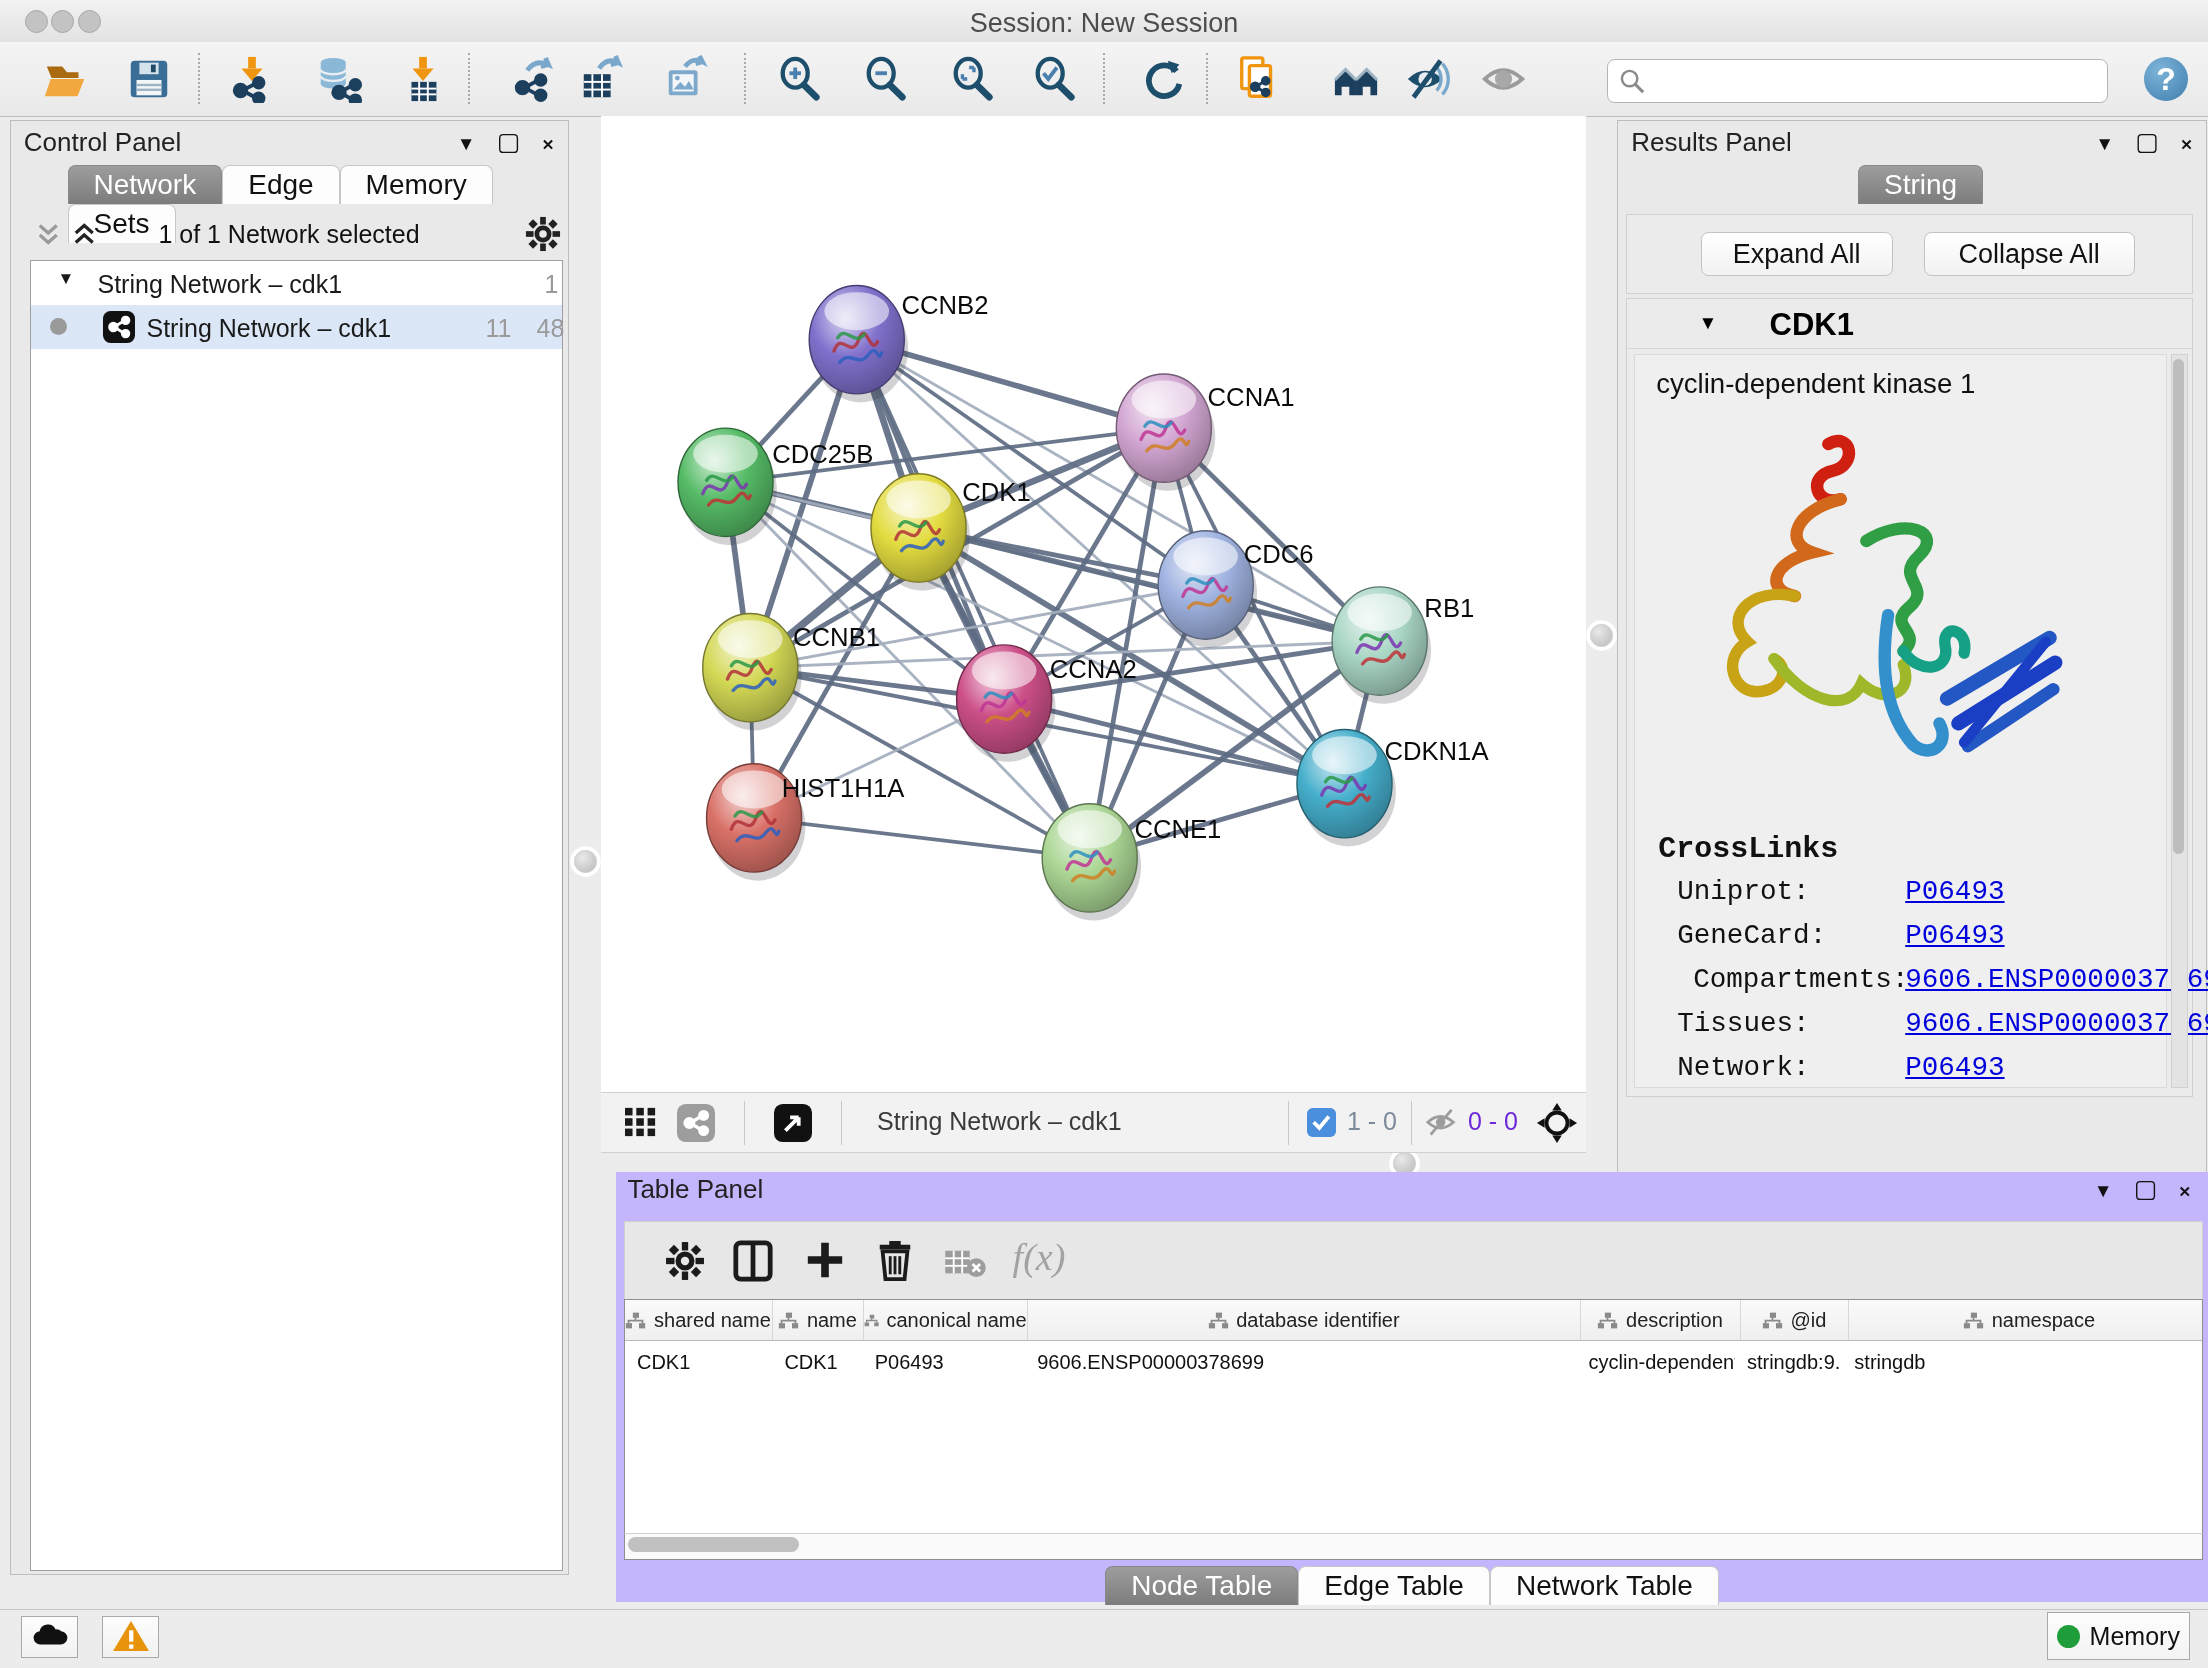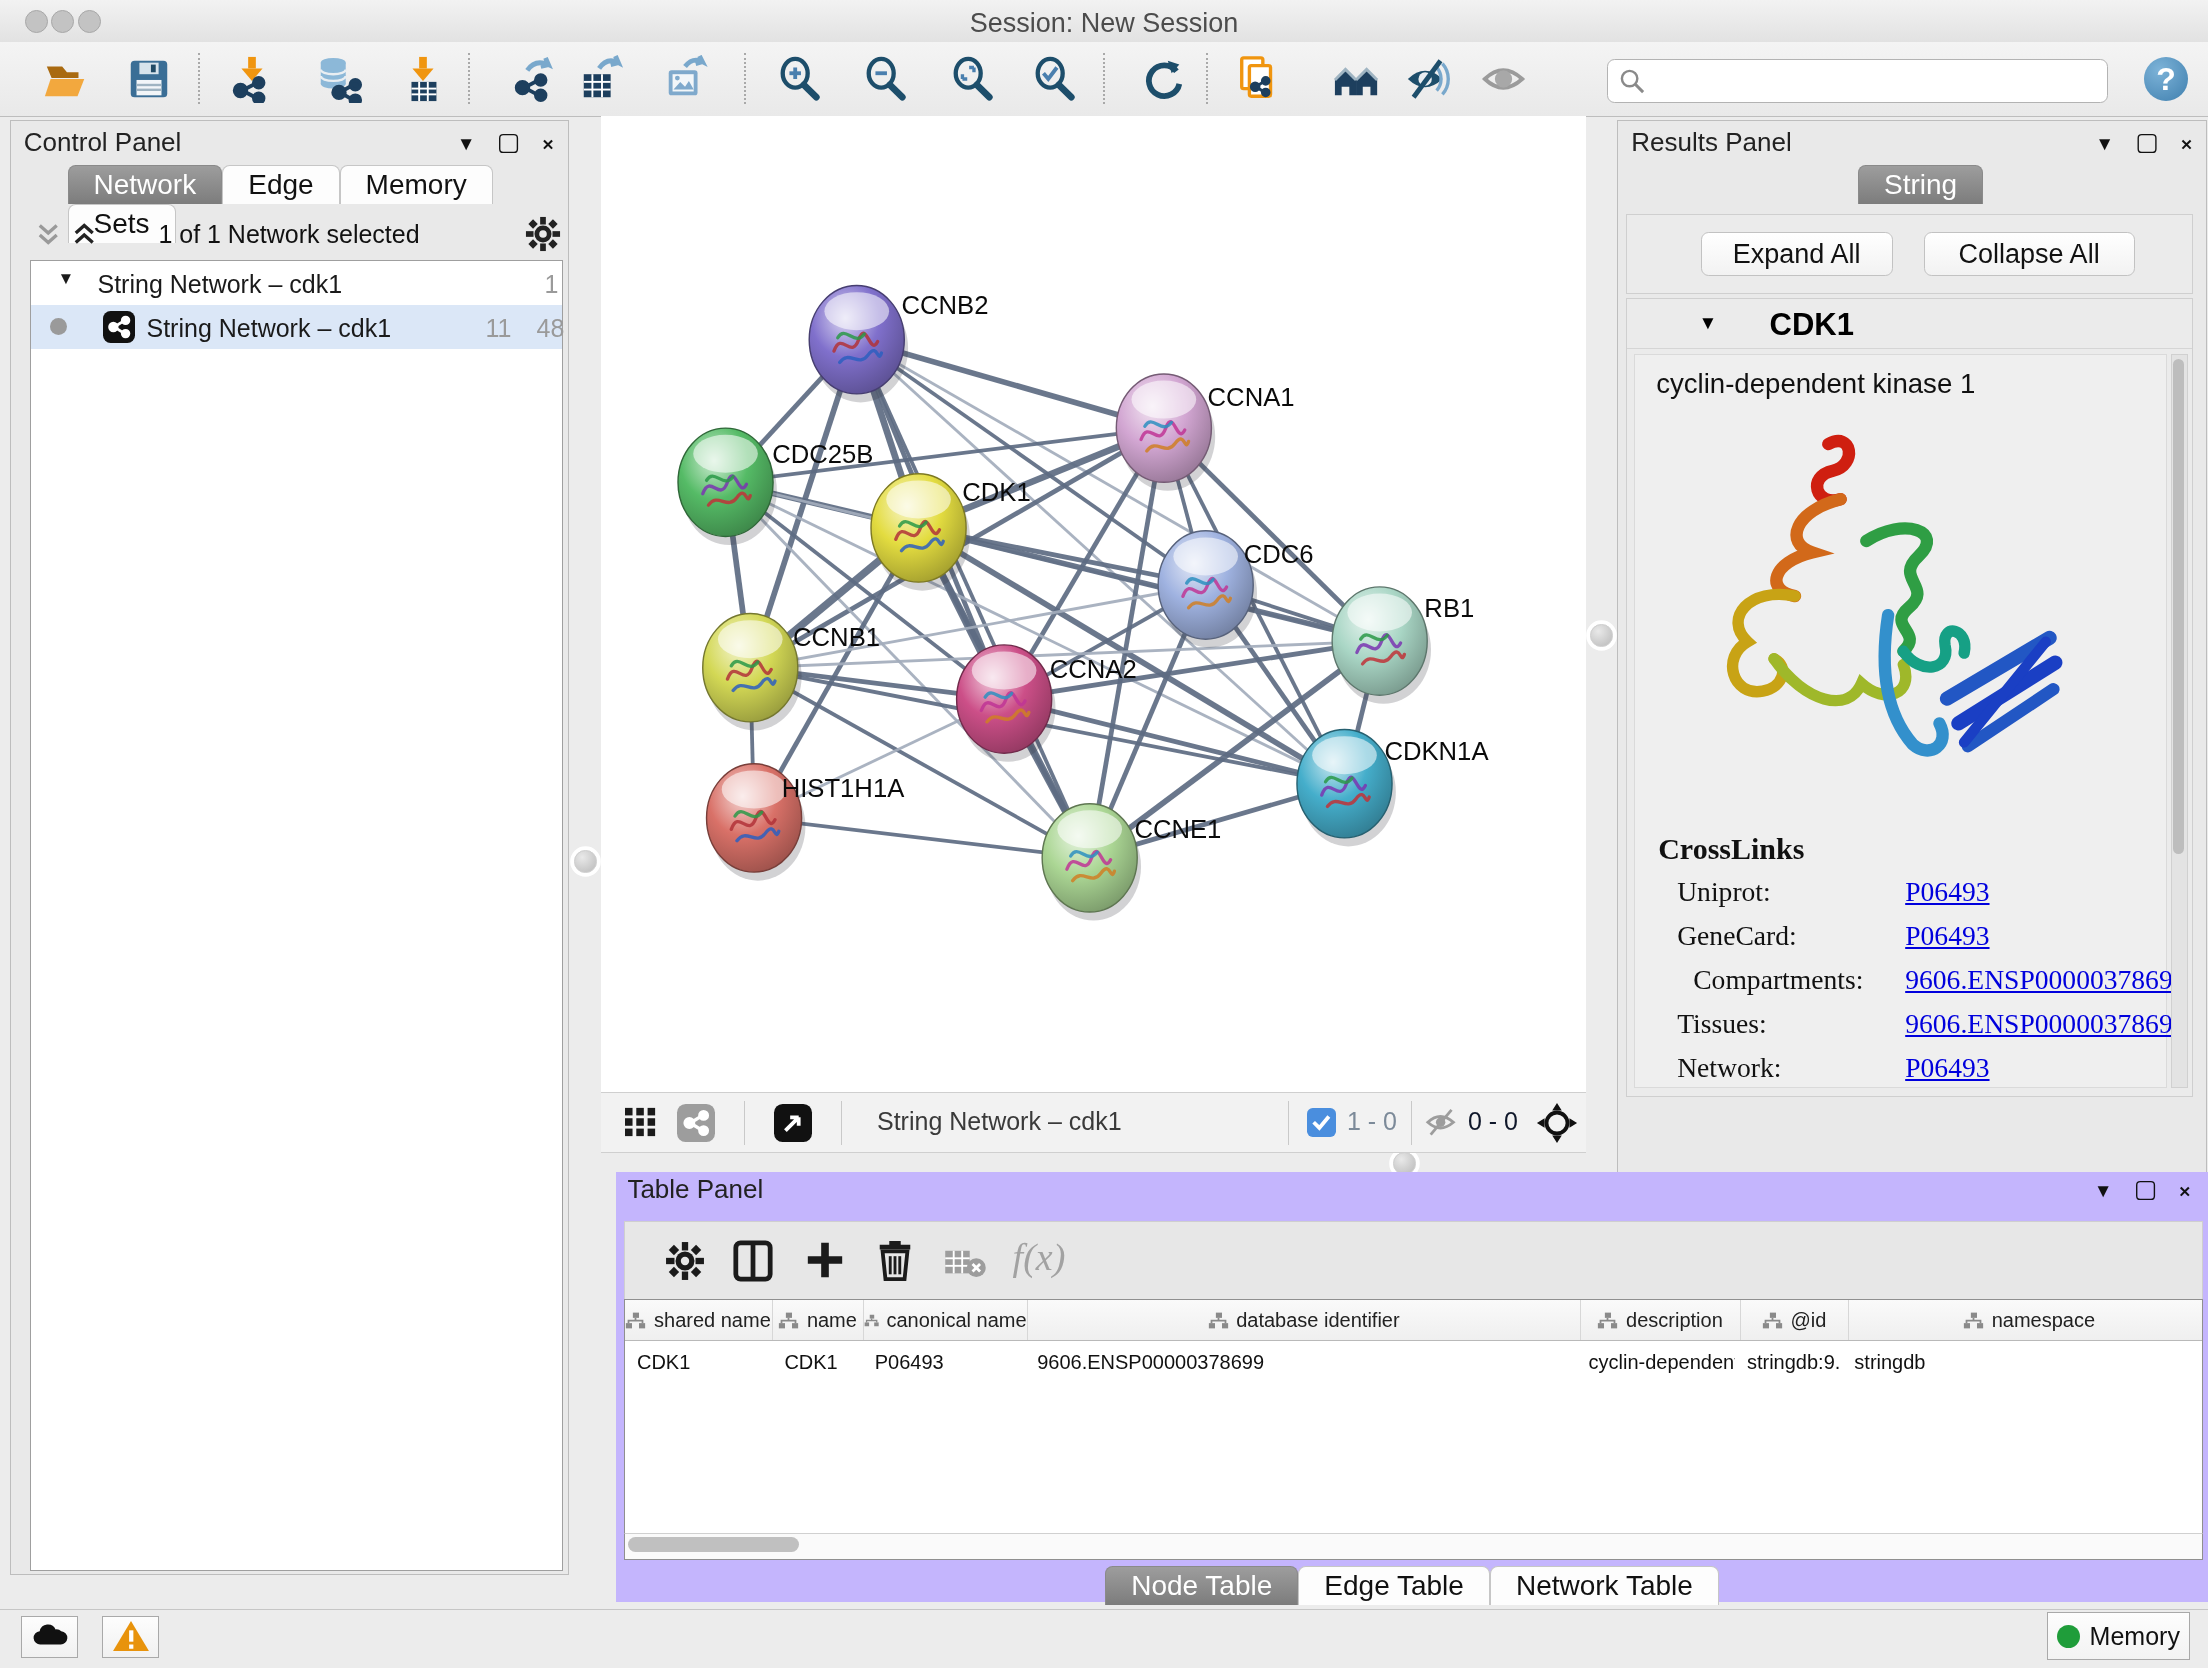--- a/index.html
+++ b/index.html
@@ -28,30 +28,30 @@
   .treerow{position:relative;width:100%;height:44px;font-size:25px;color:#1a1a1a;}
   .treerow .cnt{position:absolute;color:#9a9a9a;}
   .sel{background:#dbe7f7;}
   .sharebadge{width:32px;height:32px;border-radius:7.6px;background:#111;display:inline-block;}
   
   .canvas{left:601px;top:116px;width:985px;height:976px;background:#ffffff;}
   .netfooter{left:601px;top:1092px;width:985px;height:59px;background:#f2f2f2;border-top:1px solid #cfcfcf;border-bottom:1px solid #cfcfcf;}
   .nf-sep{top:7.6px;height:44px;border-left:1px solid #c9c9c9;}
   .nf-title{font-size:25px;color:#3a3a3a;top:14.3px;}
   .nf-num{font-size:25px;color:#7c8a99;top:14.3px;}
-  .nf-num2{font-size:25px;color:#0f172a;top:14.3px;}
+  .nf-num2{font-size:25px;color:#6d28d9;top:14.3px;}
   .knob{width:21px;height:21px;border-radius:50%;background:radial-gradient(circle at 35% 30%,#e9e9e9,#b9b9b9);border:1px solid #cfcfcf;box-shadow:0 0 0 3.8px #fff;}
   
   .res{left:1617px;top:120px;width:588px;height:1453px;background:#e9e9e9;border:1px solid #bdbdbd;}
   .res-box{left:7.6px;top:93px;width:565px;height:78px;background:#ebebeb;border:1.9px solid #cfcfcf;}
   .btn{display:inline-block;background:linear-gradient(#ffffff,#f2f2f2);border:1px solid #c2c2c2;border-radius:7.6px;font-size:27px;color:#111;text-align:center;}
   .entry{left:7.6px;top:177px;width:565px;height:797px;background:#ebebeb;border:1.9px solid #cfcfcf;}
   .entry-head{position:relative;width:100%;height:49px;border-bottom:1px solid #d5d5d5;}
   .entry-body{position:absolute;left:7.6px;top:55px;right:25px;bottom:7.6px;background:#efefef;border:1px solid #dadada;}
-  .cl-serif{font-family:Liberation Serif, serif;color:#111;}
+  .cl-serif{font-family:Liberation Mono, monospace;color:#111;}
   .cl-row{position:relative;height:44px;font-size:27.6px;}
   .cl-link{color:#0000dd;text-decoration:underline;}
   .vsb{position:absolute;right:3.8px;top:55px;width:15px;bottom:7.6px;background:#e3e3e3;border:1px solid #d0d0d0;}
   .vsb .thumb{position:absolute;left:1px;width:11.4px;background:#bdbdbd;border-radius:5.7px;}
   
   .tablepanel{left:616px;top:1172px;width:1592px;height:430px;background:#c4b5fd;}
   .tp-toolbar{left:7.6px;top:38px;width:1577px;height:80px;background:#e7e7e7;border:1px solid #cfcfcf;margin-top:11px;}
   .tp-table{left:7.6px;top:127px;width:1577px;height:234px;background:#fff;border:1.9px solid #8f8f8f;border-bottom:none;}
   .thead{display:flex;height:40px;background:linear-gradient(#fafafa,#efefef);border-bottom:1.9px solid #b9b9b9;}
   .th{position:relative;display:flex;align-items:center;justify-content:center;gap:7.6px;font-size:20px;color:#222;border-right:1px solid #d7d7d7;overflow:hidden;white-space:nowrap;}

